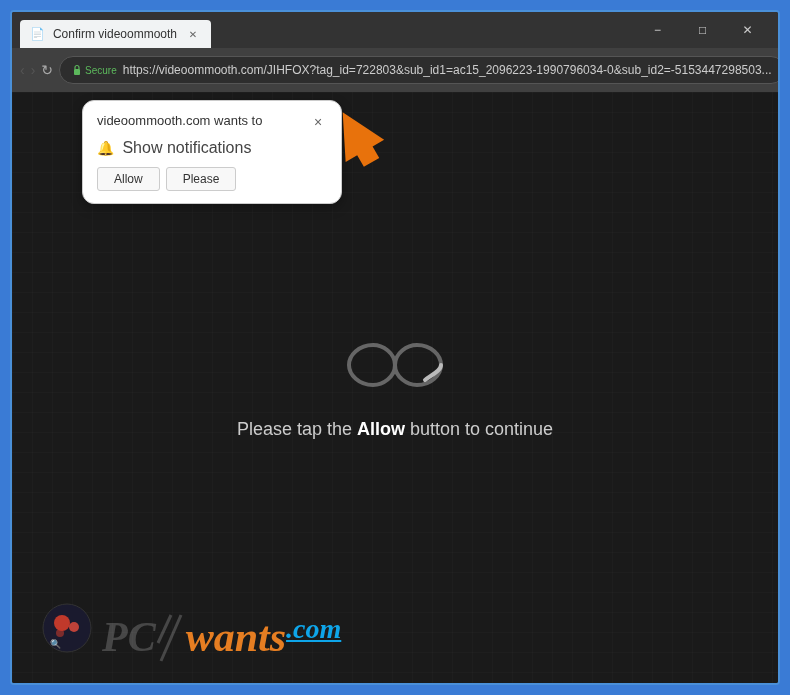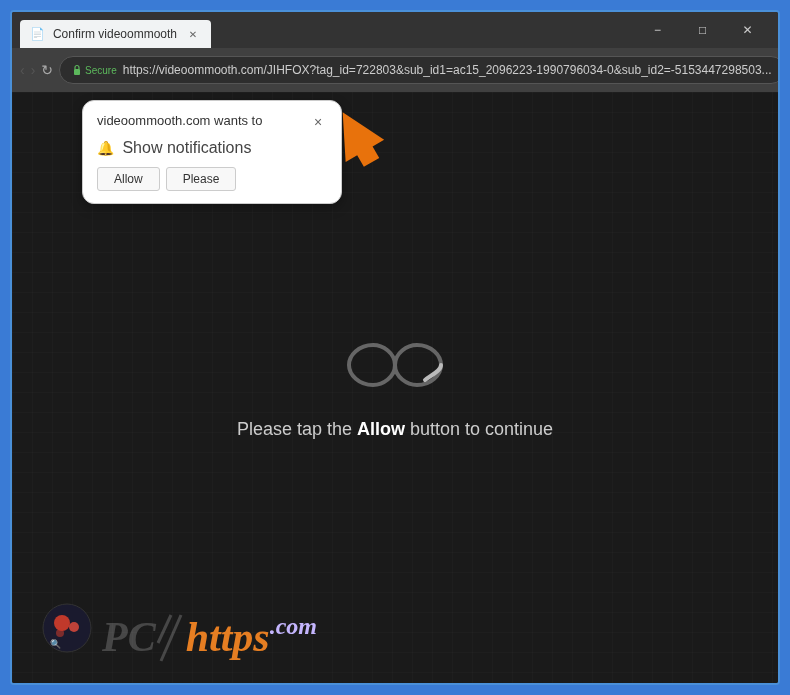--- a/index.html
+++ b/index.html
@@ -362,19 +362,19 @@
         <circle cx="18" cy="30" r="4" fill="#c0392b" opacity="0.6"></circle>
         <text x="8" y="44" font-size="9" fill="#888" font-family="Arial">🔍</text>
       </svg>
 
       <div style="display:flex; align-items:flex-start;margin-top:20px;">
         <span style="font-size:42px; font-weight:bold; color:rgba(255,255,255,0.2); font-style:italic; font-family:'Times New Roman',serif;">PC</span>
         <svg width="30" height="50" viewBox="0 0 30 50">
           <line x1="25" y1="2" x2="5" y2="48" stroke="rgba(255,255,255,0.2)" stroke-width="3"></line>
           <line x1="15" y1="2" x2="2" y2="30" stroke="rgba(255,255,255,0.2)" stroke-width="3"></line>
         </svg>
-        <span style="font-size:42px; font-weight:bold; color:#e67e22; font-style:italic; font-family:'Times New Roman',serif;">https</span>
-        <span style="font-size:24px; font-weight:bold; color:#c4b5fd; font-style:italic; font-family:'Times New Roman',serif;">.com</span>
+        <span style="font-size:42px; font-weight:bold; color:#e67e22; font-style:italic; font-family:'Times New Roman',serif;">wants</span>
+        <span style="font-size:28px; font-weight:bold; color:#0ea5e9; font-style:italic; font-family:'Times New Roman',serif;text-decoration:underline;">.com</span>
       </div>
     </div>
 
   </div>
 </div>
 
 </body></html>

